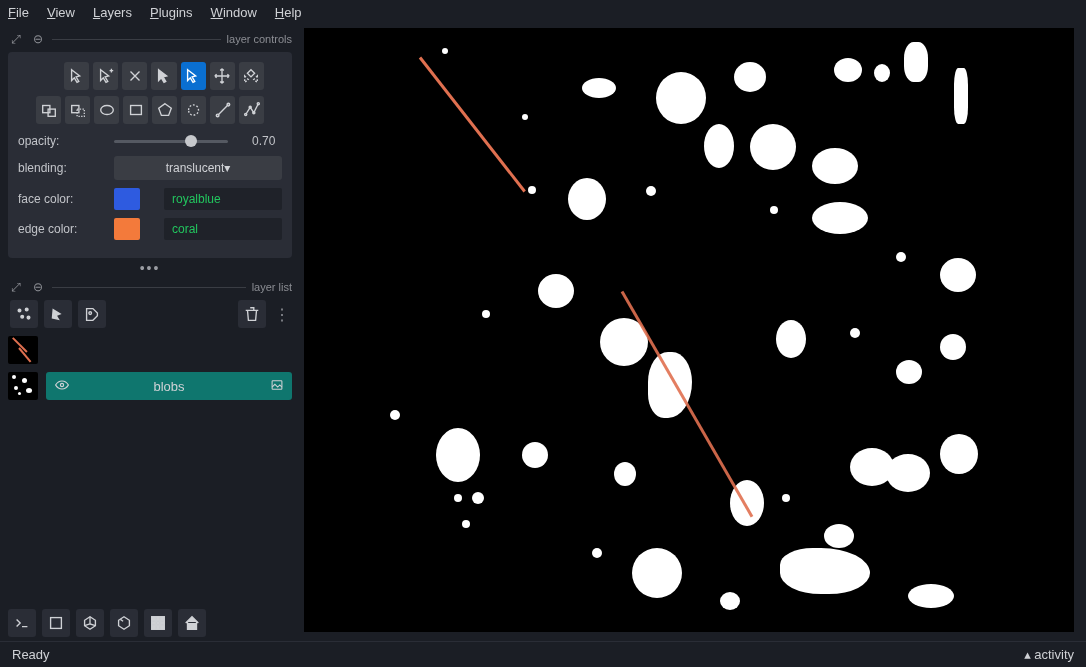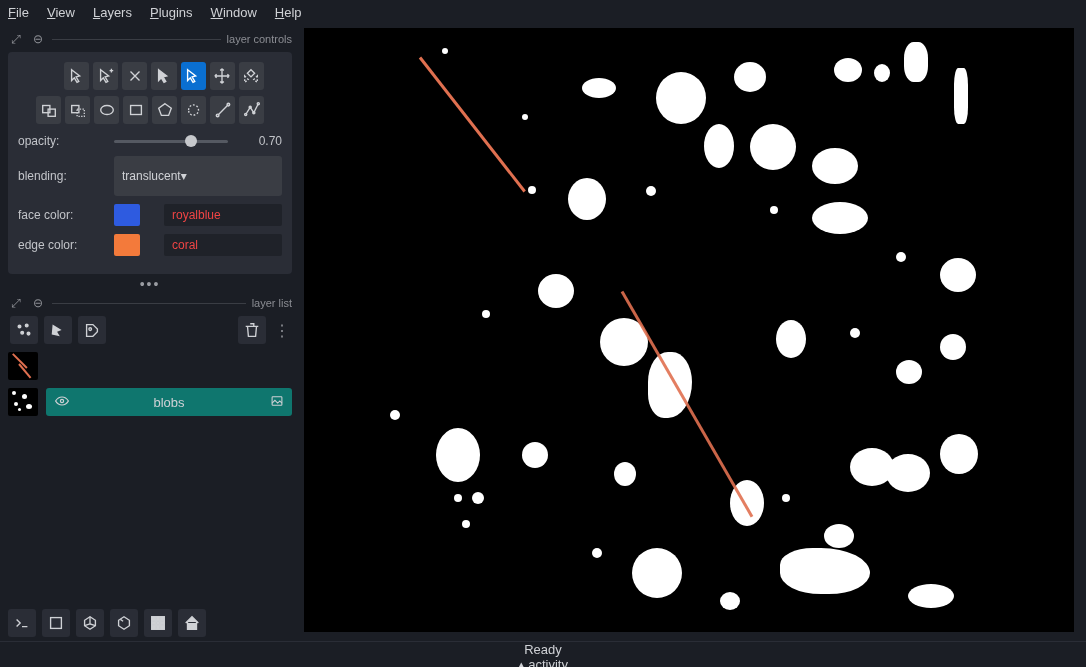--- a/index.html
+++ b/index.html
@@ -18,41 +18,41 @@
 .toolrow.r1 { justify-content:flex-start; padding-left:28px;}
 .tbtn { width:28px; height:28px; background:#3a3d44; border-radius:3px; display:flex; align-items:center; justify-content:center; cursor:pointer; }
 .tbtn.sel { background:#0a6fd1; }
 .tbtn svg { width:18px; height:18px; stroke:#d0d2d6; fill:none; stroke-width:1.5; }
 .tbtn.sel svg { stroke:#fff; }
 .prop { display:flex; align-items:center; gap:24px; font-size:12px; color:#c2c4c9; margin:8px 0; }
 .prop .lbl { width:72px; }
 .slider { position:relative; flex:1; height:14px; }
 .slider .track { position:absolute; top:6px; left:0; right:0; height:3px; background:#555962; border-radius:2px;}
 .slider .thumb { position:absolute; top:1px; width:12px; height:12px; border-radius:50%; background:#c6c8cc; }
-.prop .val { width:30px; text-align:right; }
-.select { flex:1; background:#3a3d44; border-radius:3px; height:40px; display:flex; align-items:center; padding:0 8px; font-size:12px; color:#d0d2d6; justify-content:flex-start;}
+.prop .val { width:30px; text-align:left; }
+.select { flex:1; background:#3a3d44; border-radius:3px; height:24px; display:flex; align-items:center; padding:0 8px; font-size:12px; color:#d0d2d6; justify-content:center;}
 .swatch { width:26px; height:22px; border-radius:2px;}
-.txtfield { flex:1; background:#1f2229; border-radius:2px; height:22px; display:flex; align-items:center; padding:0 8px; font-size:12px; color:#ef4444;}
+.txtfield { flex:1; background:#1f2229; border-radius:2px; height:22px; display:flex; align-items:center; padding:0 8px; font-size:12px; color:#22c55e;}
 .chk { width:20px; height:20px; background:#3a3d44; border-radius:3px; display:flex; align-items:center; justify-content:center; color:#d0d2d6; font-size:13px;}
 .dots { text-align:center; color:#9a9ca2; font-size:14px; letter-spacing:2px; margin:2px 0;}
 .listtoolbar { display:flex; align-items:center; gap:6px; padding:0 2px 6px 2px;}
 .ltbtn { width:28px; height:28px; background:#2a2d36; border-radius:3px; display:flex; align-items:center; justify-content:center; cursor:pointer;}
 .ltbtn svg{width:18px;height:18px;stroke:#cfd1d5;fill:none;stroke-width:1.5;}
 .listtoolbar .spacer { flex:1; }
 .layerrow { display:flex; align-items:center; gap:8px; height:32px; margin-bottom:4px; }
 .layerrow .thumb { width:30px; height:28px; background:#000; border-radius:2px; position:relative; overflow:hidden;}
 .layerrow .bar { flex:1; height:28px; background:#0f766e; border-radius:3px; display:flex; align-items:center; padding:0 8px; font-size:13px; color:#d0d2d6; justify-content:center; position:relative;}
 .layerrow .bar.sel { background:#0a6fd1; color:#fff;}
 .layerrow .eye { position:absolute; left:8px; }
 .layerrow .kind { position:absolute; right:8px; }
 .canvaswrap { flex:1; padding:4px 12px 4px 4px; }
 .canvas { width:100%; height:100%; background:#000; position:relative; }
 .bottombar { height:28px; position:absolute; bottom:30px; left:8px; display:flex; gap:6px;}
 .bottombar .ltbtn{background:#2a2d36;}
-.status { position:absolute; bottom:0; left:0; right:0; height:26px; display:flex; align-items:center; padding:0 12px; font-size:13px; background:#1b1e25; justify-content:space-between; border-top:1px solid #2a2d36;flex-direction:column;}
+.status { position:absolute; bottom:0; left:0; right:0; height:26px; display:flex; align-items:center; padding:0 12px; font-size:13px; background:#1b1e25; justify-content:space-between; border-top:1px solid #2a2d36;}
 .blob{position:absolute;background:#fff;border-radius:50%;}
 .line{position:absolute;background:#e07050;height:3px;transform-origin:0 50%;}
 </style>
 </head>
 <body>
 
 <div class="menubar">
   <span><u>F</u>ile</span>
   <span><u>V</u>iew</span>
   <span><u>L</u>ayers</span>

